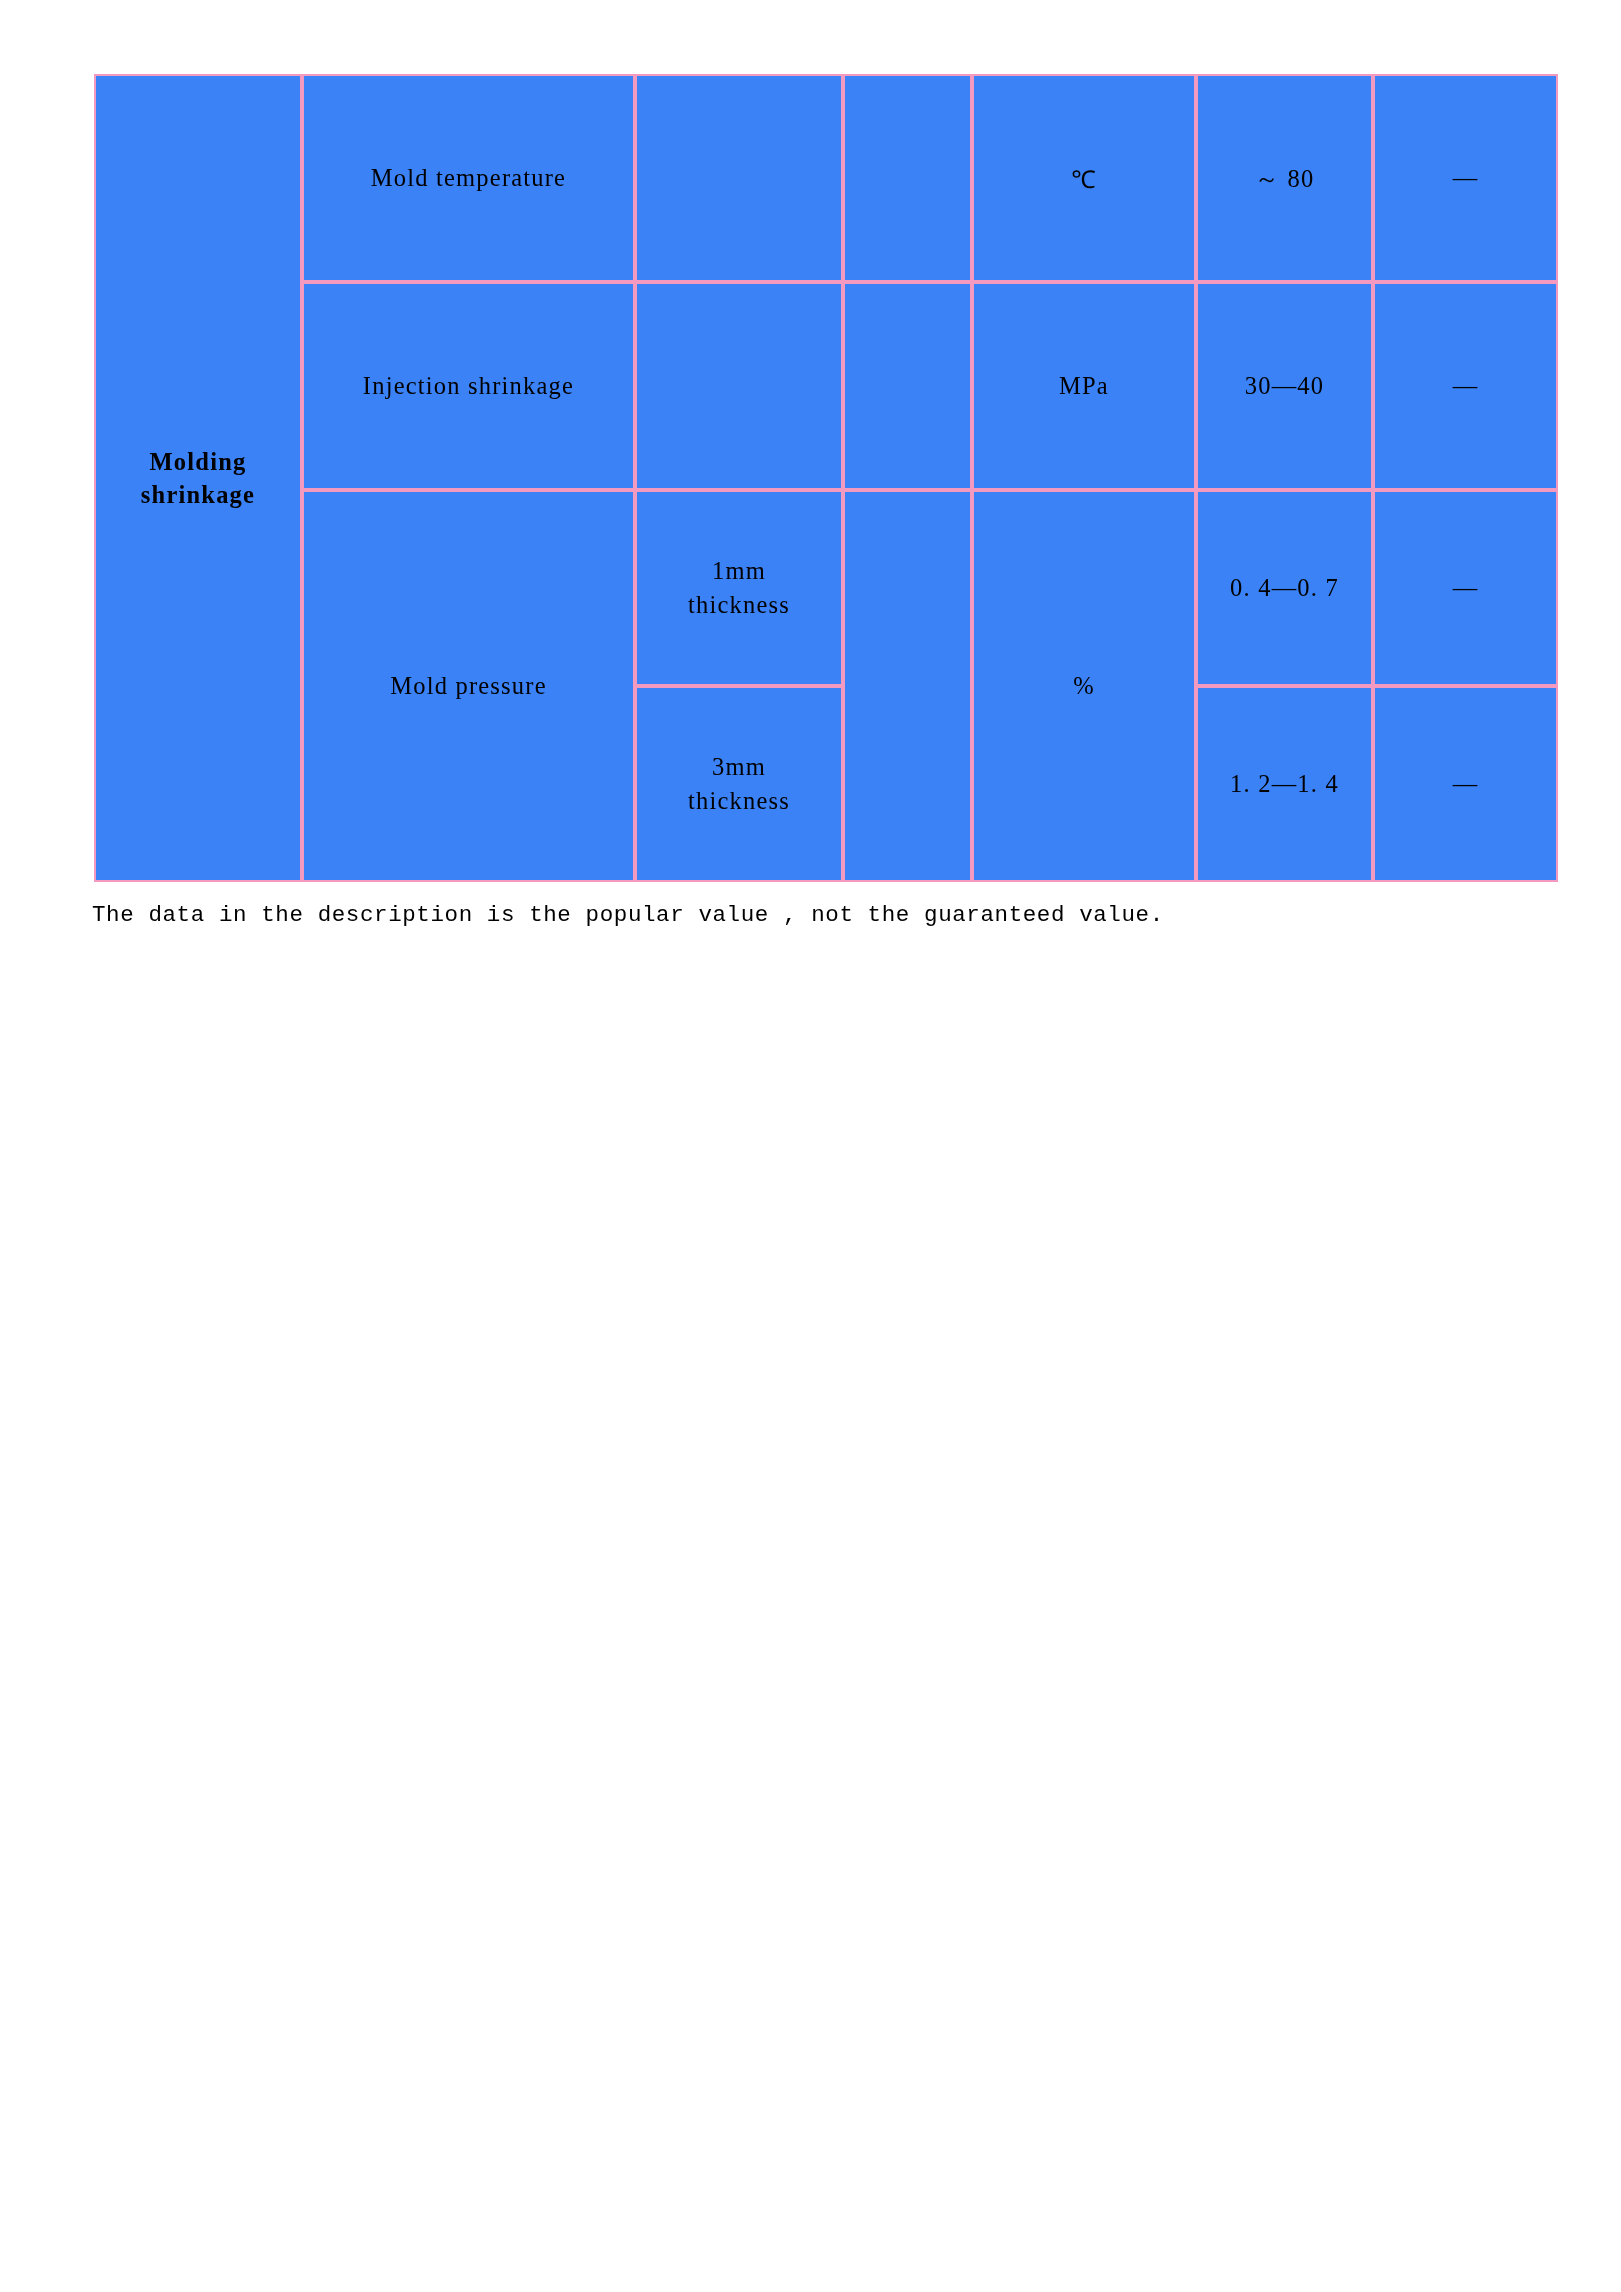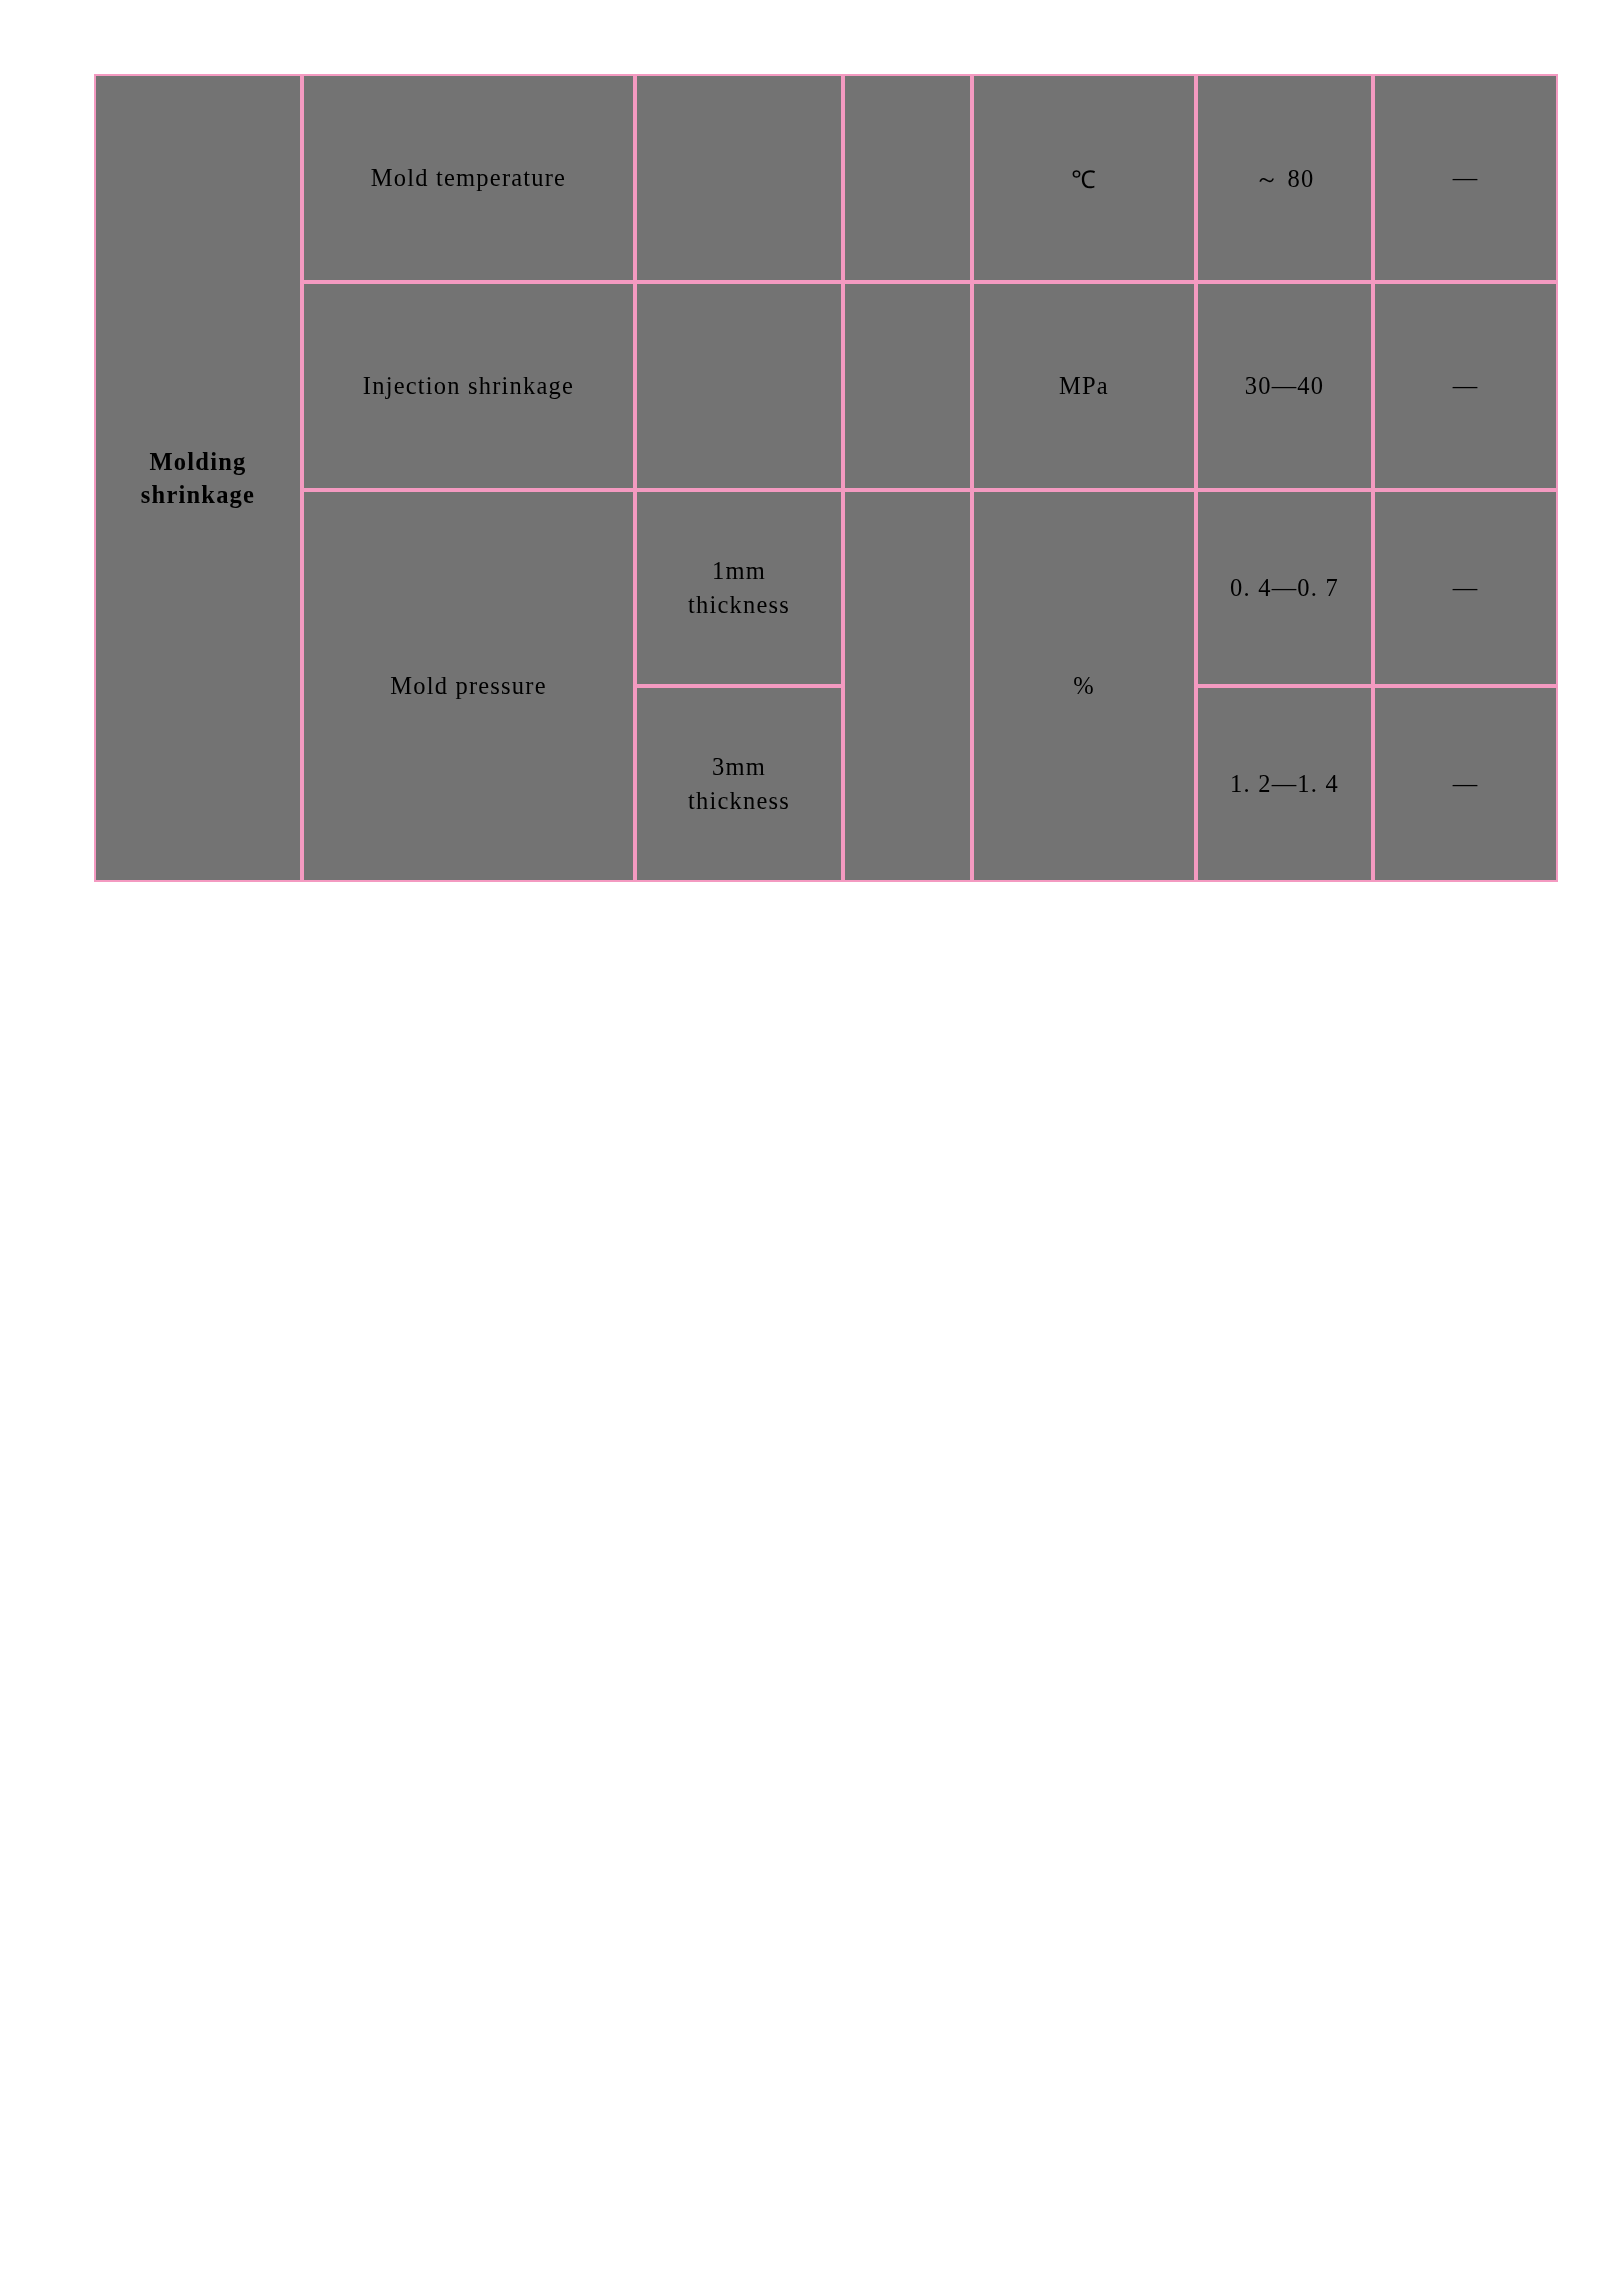--- a/index.html
+++ b/index.html
@@ -35,21 +35,21 @@
   }
   table.spec td {
     border: 2.9px solid #f49ac1;
     padding: 0;
     text-align: center;
     vertical-align: middle;
     font-family: "Liberation Serif", serif;
     font-size: 24.5px;
     letter-spacing: 1.2px;
     color: #000000;
-    background: #737373;
+    background: #3b82f6;
   }
   
   .c0 { width: 204px; font-weight: bold; }
   .c1 { width: 329px; }
   .c2 { width: 204px; }
   .c3 { width: 125px; }
   .c4 { width: 220px; }
   .c5 { width: 173px; }
   .c6 { width: 181px; }
 
@@ -125,15 +125,16 @@
             <div>3mm</div>
             <div>thickness</div>
           </td>
           <td class="c5">1. 2—1. 4</td>
           <td class="c6 dash">—</td>
         </tr>
       </tbody>
     </table>
   </div>
 
+  <div class="note">The data in the description is the popular value , not the guaranteed value.</div>
 
 </div>
 
 
 </body></html>

